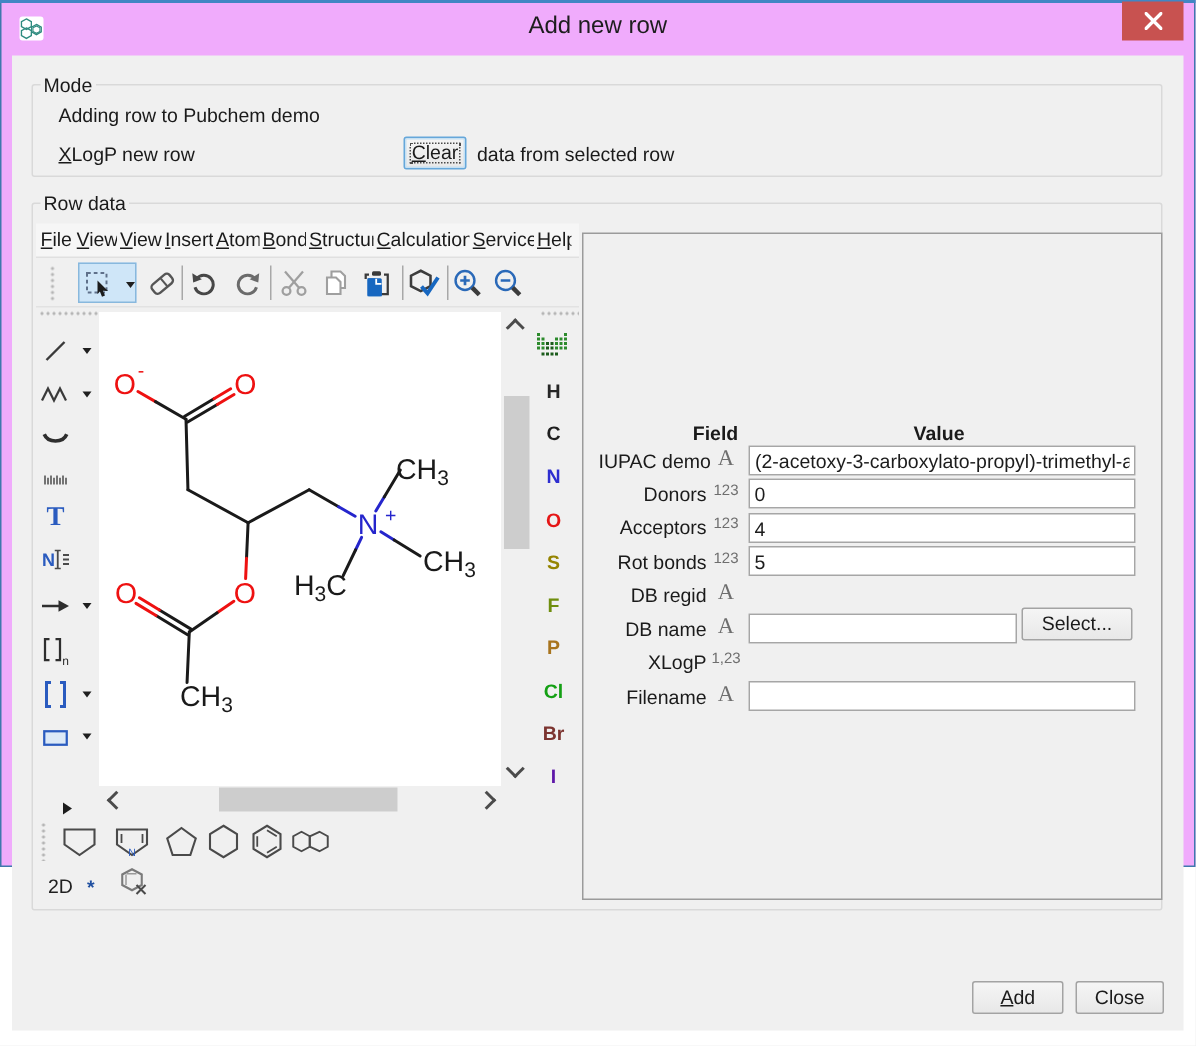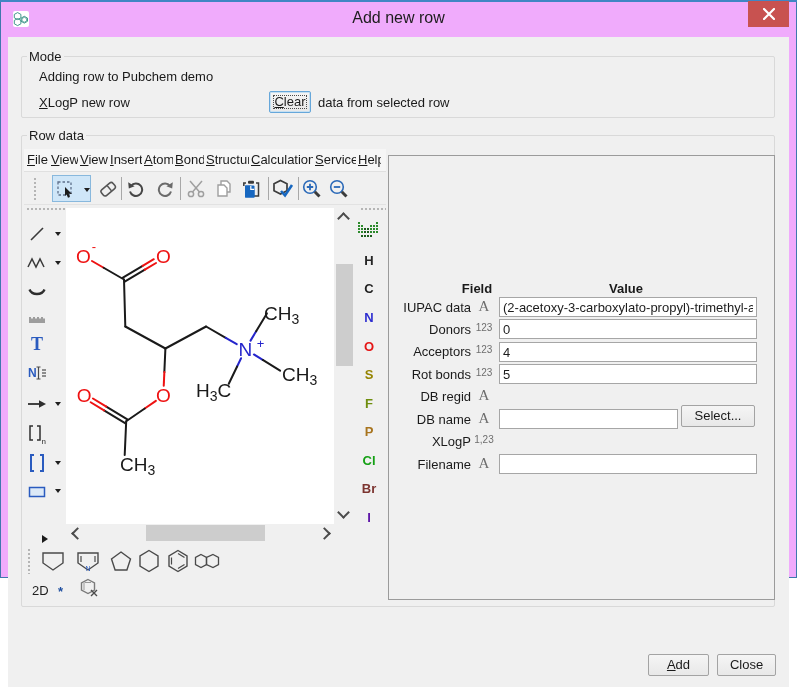--- a/index.html
+++ b/index.html
@@ -504,21 +504,21 @@
         <path d="M9 1.5 L15.5 5 L15.5 12 L9 15.5 L2.5 12 L2.5 5 Z" fill="none" stroke="#7a7a7a" stroke-width="1.4"></path>
         <path d="M5.5 4.5 L12 4.5 M5 5 L5 12" fill="none" stroke="#9a9a9a" stroke-width="1"></path>
         <path d="M12 12 L18 18 M18 12 L12 18" stroke="#4a4a4a" stroke-width="1.4"></path>
       </svg>
     </div>
 
     <div class="fields-panel">
       <div class="col-header" style="left:88px; top:125px;">Field</div>
       <div class="col-header" style="left:237px; top:125px;">Value</div>
 
-      <div class="frow-label" style="top:144px">IUPAC data</div>
+      <div class="frow-label" style="top:144px">IUPAC demo</div>
       <span class="type-icon" style="top:142px" data-kind="text">A</span>
       <input class="finput" style="top: 141px;" value="(2-acetoxy-3-carboxylato-propyl)-trimethyl-a">
 
       <div class="frow-label" style="top:166px">Donors</div>
       <span class="type-icon" style="top:166px" data-kind="int">123</span>
       <input class="finput" style="top: 163px;" value="0">
 
       <div class="frow-label" style="top:188px">Acceptors</div>
       <span class="type-icon" style="top:188px" data-kind="int">123</span>
       <input class="finput" style="top: 186px;" value="4">

